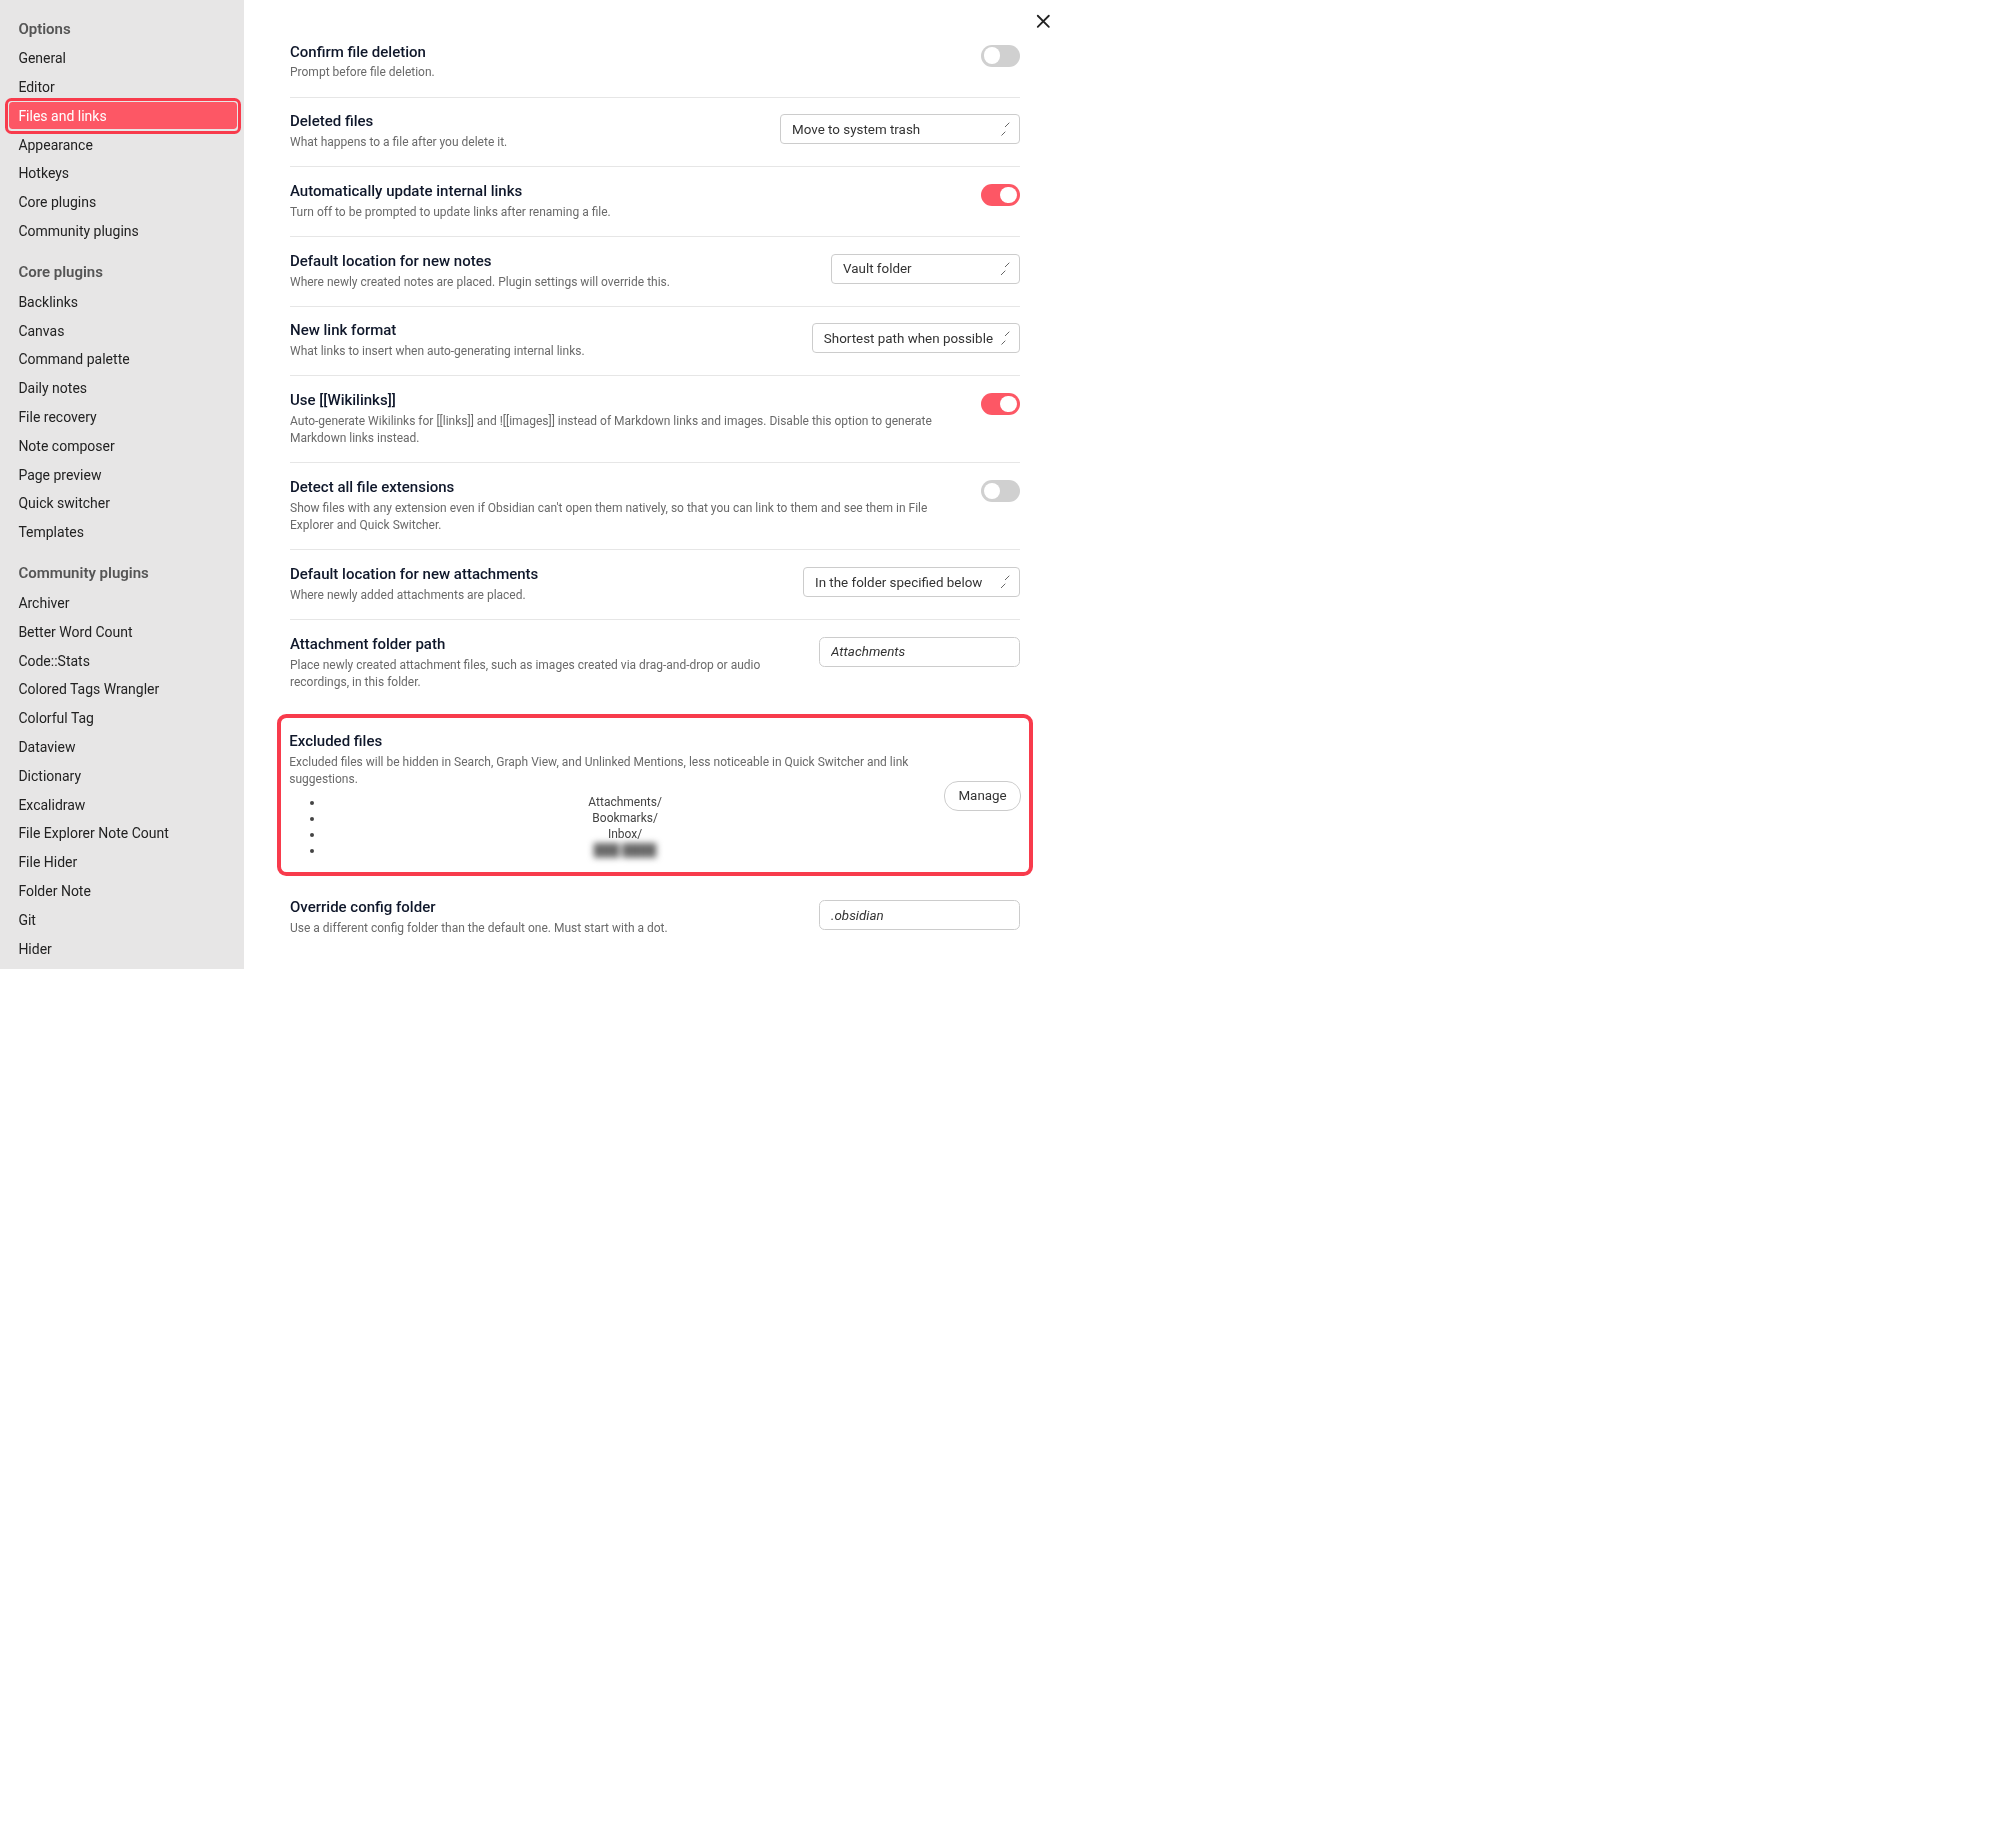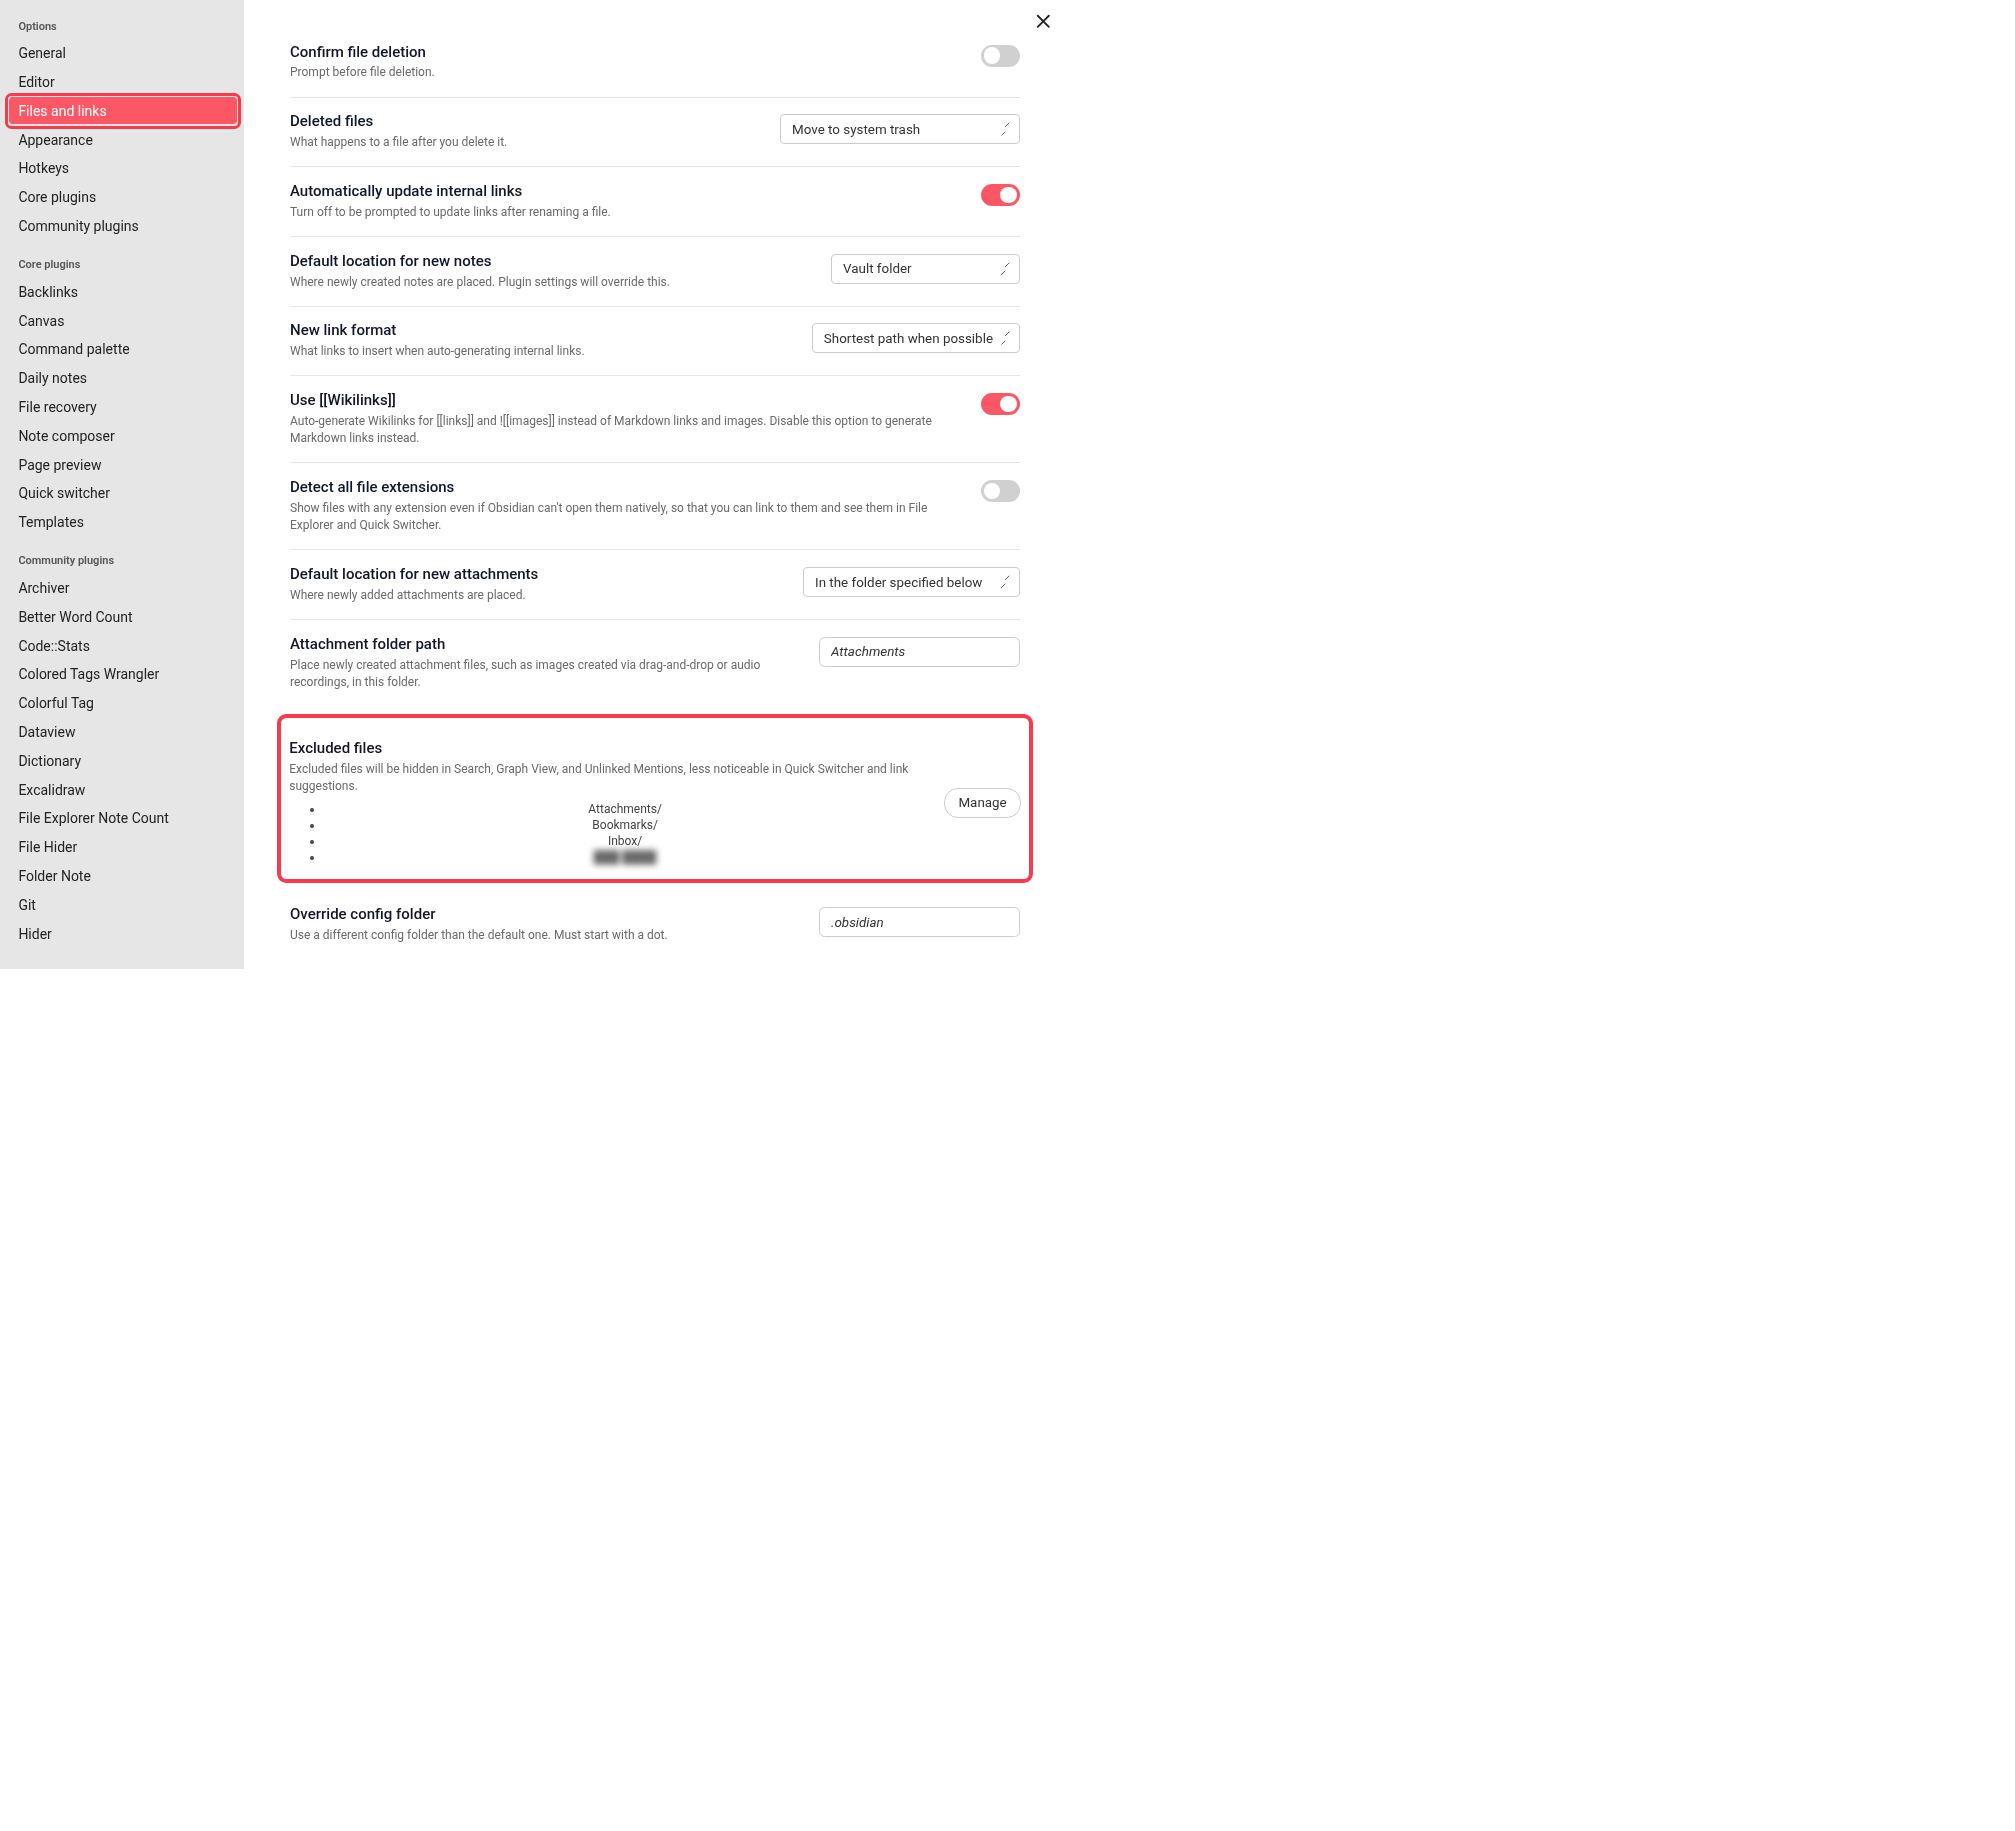--- a/index.html
+++ b/index.html
@@ -17,21 +17,21 @@
   .sidebar {
     width: 244px;
     background: #e7e6e6;
     padding: 14px 7.4px 14px 9.2px;
     overflow-y: auto;
     position: relative;
   }
   .sidebar::-webkit-scrollbar { width: 9.2px; }
   .sidebar::-webkit-scrollbar-thumb { background: #ccc; border-radius: 4.6px; }
   .sidebar-section-title {
-    font-size: 11px;
+    font-size: 15px;
     font-weight: 600;
     color: #555;
     padding: 5.5px 9.2px 5.5px 9.2px;
     margin-top: 13px;
   }
   .sidebar-section-title:first-child { margin-top: 0; }
   .sidebar-item {
     padding: 5.5px 9.2px;
     font-size: 14px;
     color: #222;
@@ -182,21 +182,21 @@
     color: #222;
     padding: 22px 0 5.5px 0;
   }
   .setting-item.no-border { border-bottom: none; }
   .highlight-box {
     border: 4.6px solid #f83b4c;
     border-radius: 9.2px;
     margin: 7.4px -13px;
     padding: 0 8.3px;
   }
-  .highlight-box .setting-item { border-bottom: none; margin-top: 7px; }
+  .highlight-box .setting-item { border-bottom: none; }
 </style>
 </head>
 <body>
 
 <div class="sidebar" id="sidebar">
     <div class="sidebar-section-title">Options</div>
     <div class="sidebar-item">General</div>
     <div class="sidebar-item">Editor</div>
     <div class="sidebar-item active">Files and links</div>
     <div class="sidebar-item">Appearance</div>

